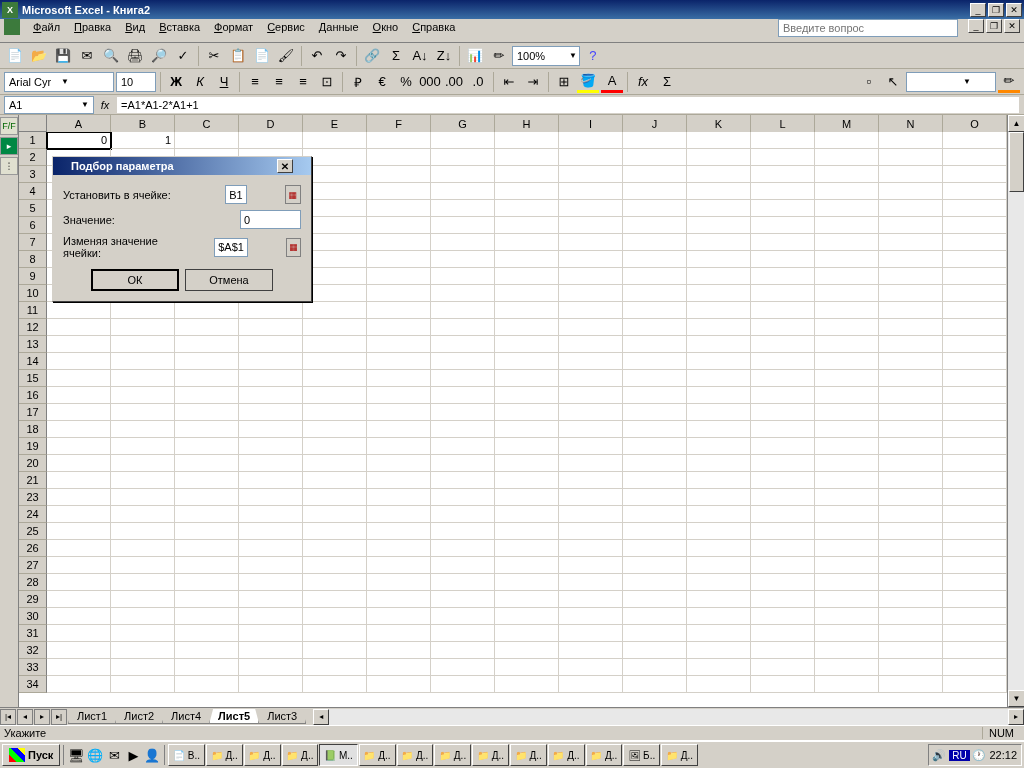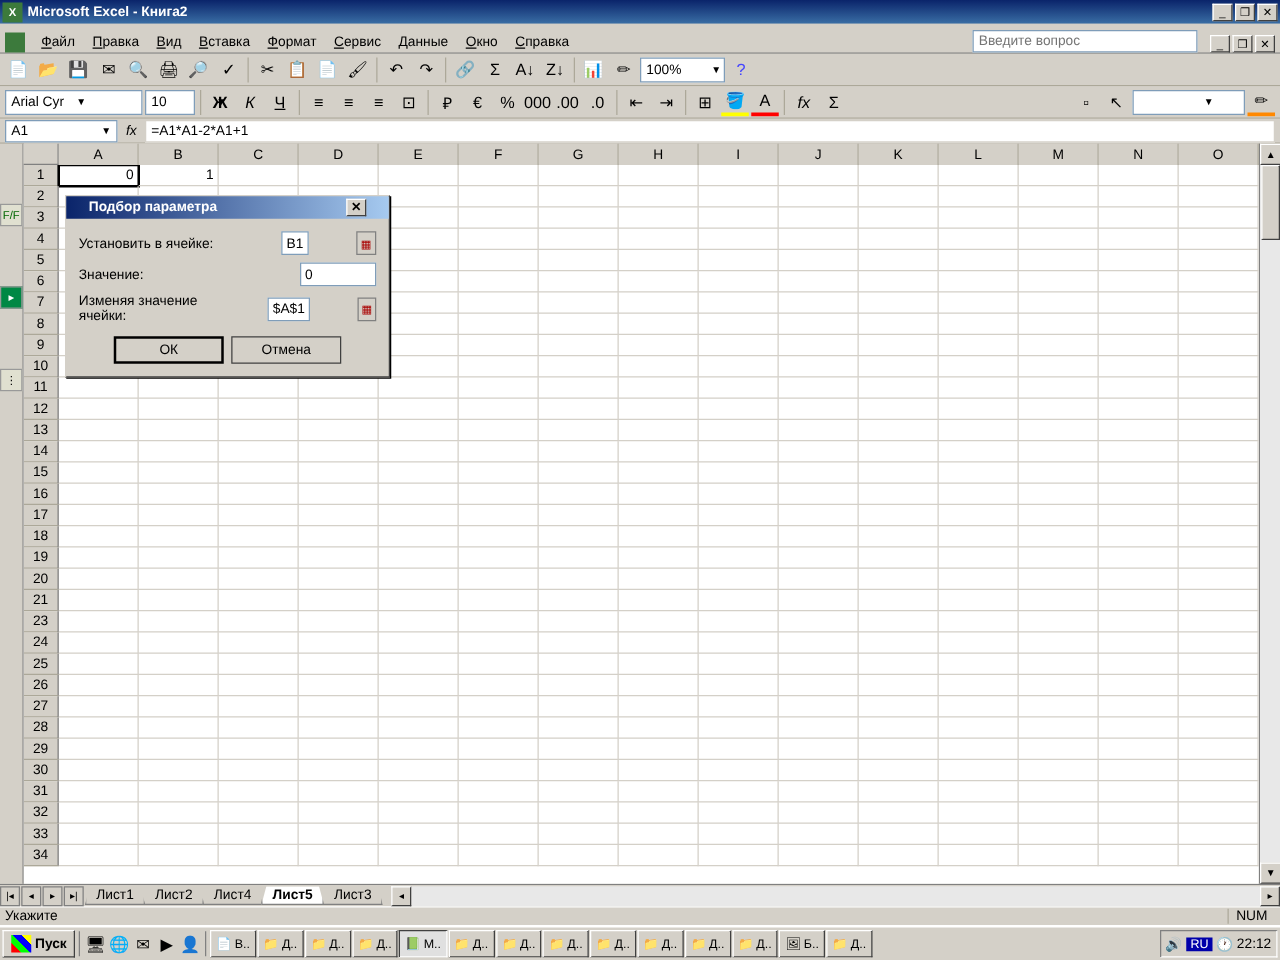--- a/index.html
+++ b/index.html
@@ -5,21 +5,21 @@
 * { margin:0; padding:0; box-sizing:border-box; font-family:Tahoma,Arial,sans-serif; }
 body { width:1024px; height:768px; background:#d4d0c8; overflow:hidden; font-size:11px; position:relative; }
 
 
 .titlebar { height:19px; background:linear-gradient(#0a246a,#3a6ea5); color:#fff; display:flex; align-items:center; padding:0 2px; }
 .titlebar .icon { width:16px; height:16px; background:#3c7a3c; margin-right:4px; display:flex; align-items:center; justify-content:center; color:#fff; font-size:9px; font-weight:bold; }
 .titlebar .title { flex:1; font-weight:bold; font-size:11px; }
 .titlebar .winbtn { width:16px; height:14px; background:#d4d0c8; margin-left:2px; border:1px solid #fff; border-right-color:#404040; border-bottom-color:#404040; display:flex; align-items:center; justify-content:center; font-size:9px; color:#000; }
 
 
-.menubar { height:24px; background:#d4d0c8; display:flex; align-items:flex-end; padding:0 4px; border-bottom:1px solid #808080; }
+.menubar { height:24px; background:#d4d0c8; display:flex; align-items:flex-start; padding:0 4px; border-bottom:1px solid #808080; }
 .menubar .appicon { width:16px; height:16px; background:#3c7a3c; margin-right:6px; }
 .menubar .menuitem { padding:2px 7px; cursor:default; }
 .menubar .menuitem u { text-decoration:underline; }
 .menubar .spacer { flex:1; }
 .menubar .question { width:180px; height:18px; border:1px solid #7f9db9; background:#fff; color:#999; padding:0 4px; font-size:11px; }
 .menubar .winctrl { margin-left:8px; display:flex; }
 .menubar .winctrl .wb { width:16px; height:14px; background:#d4d0c8; margin-left:2px; border:1px solid #fff; border-right-color:#404040; border-bottom-color:#404040; display:flex; align-items:center; justify-content:center; font-size:9px; }
 
 
 .toolbar { height:26px; background:#d4d0c8; display:flex; align-items:center; padding:0 4px; border-bottom:1px solid #aca899; gap:2px; }
@@ -32,21 +32,21 @@
 
 .formulabar { height:20px; background:#d4d0c8; display:flex; align-items:center; border-bottom:1px solid #aca899; padding:0 4px; gap:2px; }
 .namebox { background:#fff; border:1px solid #7f9db9; width:90px; height:18px; display:flex; align-items:center; padding:0 4px; }
 .namebox .arr { margin-left:auto; font-size:8px; }
 .fx { width:18px; height:18px; display:flex; align-items:center; justify-content:center; font-style:italic; font-size:11px; }
 .formula { flex:1; background:#fff; height:18px; padding:0 4px; display:flex; align-items:center; border:1px solid #d4d0c8; }
 
 
 .gridwrap { position:relative; height:calc(768px - 19px - 24px - 26px - 26px - 20px - 18px - 15px - 28px); display:flex; }
 .leftpanel { width:22px; background:#d4d0c8; border-right:1px solid #808080; display:flex; flex-direction:column; align-items:center; padding-top:2px; gap:2px; }
-.leftpanel .pbtn { width:18px; height:18px; background:#e0e0d0; border:1px solid #999; font-size:9px; display:flex; align-items:center; justify-content:center;margin-top:46px; }
+.leftpanel .pbtn { width:18px; height:18px; background:#e0e0d0; border:1px solid #999; font-size:9px; display:flex; align-items:center; justify-content:center; }
 .gridmain { flex:1; display:flex; flex-direction:column; background:#fff; position:relative; }
 .colhdr { height:17px; display:flex; background:#d4d0c8; border-bottom:1px solid #808080; }
 .corner { width:28px; height:17px; background:#d4d0c8; border-right:1px solid #808080; border-bottom:1px solid #808080; }
 .ch { width:64px; height:17px; display:flex; align-items:center; justify-content:center; border-right:1px solid #aca899; background:#d4d0c8; font-size:11px; }
 .rows { flex:1; overflow:hidden; }
 .row { height:17px; display:flex; }
 .rh { width:28px; background:#d4d0c8; border-right:1px solid #808080; border-bottom:1px solid #aca899; display:flex; align-items:center; justify-content:center; font-size:11px; }
 .cell { width:64px; height:17px; border-right:1px solid #d4d0c8; border-bottom:1px solid #d4d0c8; padding:0 3px; display:flex; align-items:center; justify-content:flex-end; font-size:11px; }
 .vscroll { width:17px; background:#d4d0c8; border-left:1px solid #808080; }
 .vscroll .sbtn { width:17px; height:17px; background:#d4d0c8; border:1px solid #fff; border-right-color:#404040; border-bottom-color:#404040; display:flex; align-items:center; justify-content:center; font-size:8px; }

